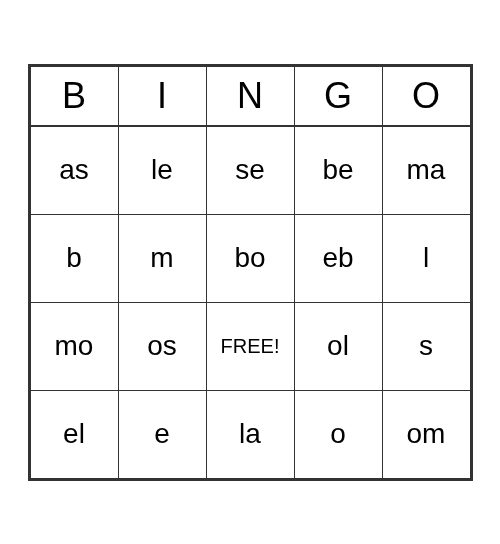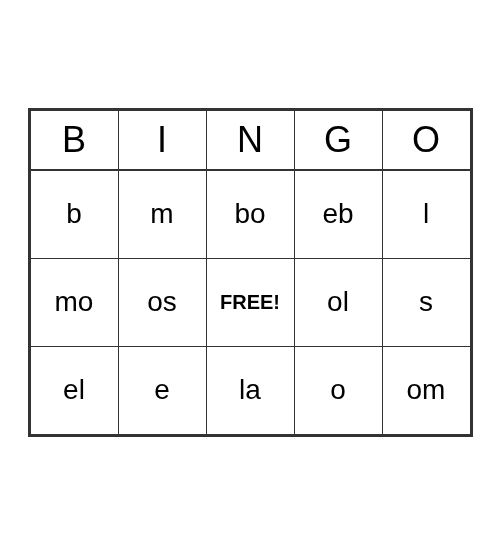--- a/index.html
+++ b/index.html
@@ -39,40 +39,47 @@
 
     .bingo-table th {
       height: 60px;
       font-size: 36px;
       font-weight: normal;
       border-bottom: 2px solid #333;
     }
 
     .free-cell {
       font-size: 20px !important;
-      font-weight: bold;
+      font-weight: normal;
     }
   </style>
 </head>
 <body>
 
 <div class="bingo-card">
   <table class="bingo-table">
     <thead>
       <tr>
 
       <th>B</th>
           <th>I</th>
           <th>N</th>
           <th>G</th>
           <th>O</th>
         </tr>
     </thead>
     <tbody>
 
+    <tr>
+          <td>as</td>
+          <td>le</td>
+          <td>se</td>
+          <td>be</td>
+          <td>ma</td>
+        </tr>
         <tr>
           <td>b</td>
           <td>m</td>
           <td>bo</td>
           <td>eb</td>
           <td>l</td>
         </tr>
         <tr>
           <td>mo</td>
           <td>os</td>

